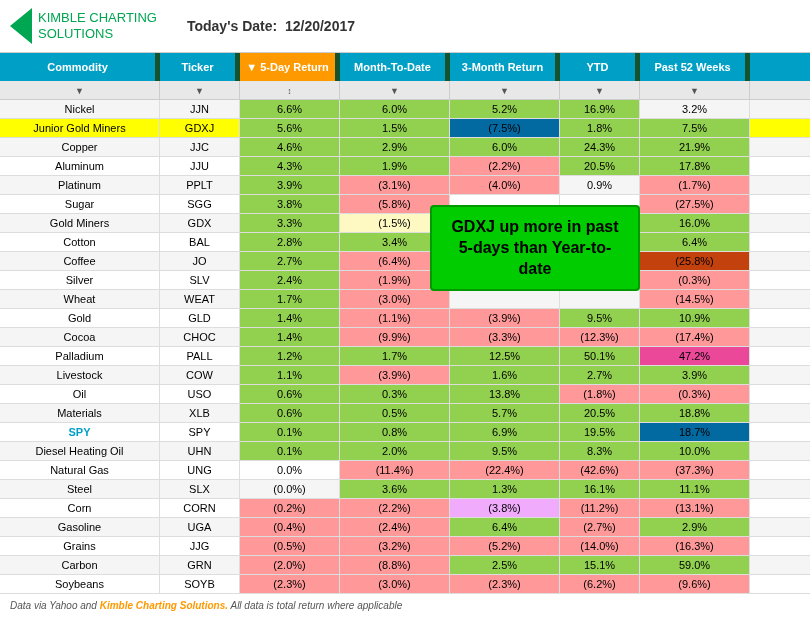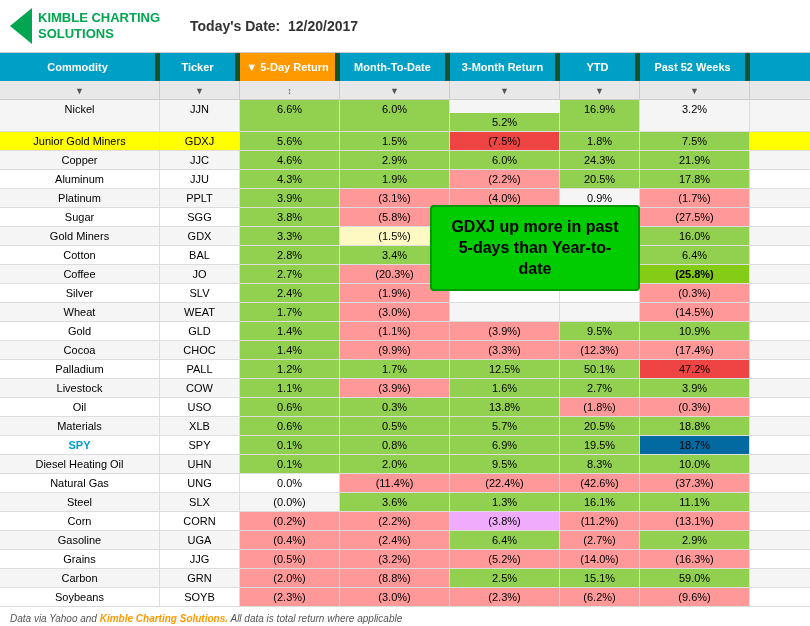--- a/index.html
+++ b/index.html
@@ -1,21 +1,21 @@
 <!DOCTYPE html>
 <html><head>
   <meta charset="utf-8">
   <style>
     * { box-sizing: border-box; margin: 0; padding: 0; }
     body { font-family: Arial, sans-serif; font-size: 11px; background: #fff; width: 810px; }
     
     .header { display: flex; align-items: center; background: #fff; padding: 8px 10px; border-bottom: 1px solid #ccc; }
     .logo-area { display: flex; align-items: center; margin-right: 30px; }
     .logo-triangle { width: 0; height: 0; border-top: 18px solid transparent; border-bottom: 18px solid transparent; border-right: 22px solid #00a651; margin-right: 6px; }
-    .logo-text { color: #00a651; font-weight: bold; font-size: 13px; line-height: 1.2; }
+    .logo-text { color: #00a651; font-weight: normal; font-size: 13px; line-height: 1.2; }
     .logo-text span { display: block; }
     .date-area { font-size: 14px; color: #333; font-weight: bold; }
 
     .col-headers { display: grid; grid-template-columns: 160px 80px 100px 110px 110px 80px 110px; background: #00a0c6; color: #fff; font-weight: bold; font-size: 11px; }
     .col-headers .col-h { padding: 8px 4px; text-align: center; border-right: 5px solid #14532d; }
     .col-headers .col-h.sorted { background: #ff9900; }
 
     .filter-row { display: grid; grid-template-columns: 160px 80px 100px 110px 110px 80px 110px; background: #e8e8e8; border-bottom: 1px solid #ccc; }
     .filter-cell { padding: 3px 4px; text-align: center; border-right: 1px solid #ccc; }
     .dropdown-indicator { display: inline-block; font-size: 9px; color: #555; cursor: pointer; }
@@ -87,30 +87,30 @@
     <div class="filter-cell"><span class="dropdown-indicator">▼</span></div>
   </div>
 
   <div class="table-wrapper" style="position:relative;">
     <div id="data-rows">
         <div class="data-row">
     <div class="cell commodity" style="">Nickel</div>
     <div class="cell ticker">JJN</div>
     <div class="cell" style="background:#92d050;">6.6%</div>
     <div class="cell" style="background:#92d050;">6.0%</div>
-    <div class="cell" style="background:#92d050;margin-top:13px;">5.2%</div>
+    <div class="cell" style="background:#92d050;">5.2%</div>
     <div class="cell" style="background:#92d050;">16.9%</div>
     <div class="cell" style="">3.2%</div>
   </div>
         <div class="data-row highlight-yellow" style="background: rgb(255, 255, 0);">
     <div class="cell commodity" style="">Junior Gold Miners</div>
     <div class="cell ticker">GDXJ</div>
     <div class="cell" style="background:#92d050;">5.6%</div>
     <div class="cell" style="background:#92d050;">1.5%</div>
-    <div class="cell" style="background:#ef4444;">(7.5%)</div>
+    <div class="cell" style="background:#0369a1;">(7.5%)</div>
     <div class="cell" style="background:#92d050;">1.8%</div>
     <div class="cell" style="background:#92d050;">7.5%</div>
   </div>
         <div class="data-row">
     <div class="cell commodity" style="">Copper</div>
     <div class="cell ticker">JJC</div>
     <div class="cell" style="background:#92d050;">4.6%</div>
     <div class="cell" style="background:#92d050;">2.9%</div>
     <div class="cell" style="background:#92d050;">6.0%</div>
     <div class="cell" style="background:#92d050;">24.3%</div>
@@ -158,24 +158,24 @@
     <div class="cell" style="background:#92d050;">2.8%</div>
     <div class="cell" style="background:#92d050;">3.4%</div>
     <div class="cell" style=""></div>
     <div class="cell" style=""></div>
     <div class="cell" style="background:#92d050;">6.4%</div>
   </div>
         <div class="data-row">
     <div class="cell commodity" style="">Coffee</div>
     <div class="cell ticker">JO</div>
     <div class="cell" style="background:#92d050;">2.7%</div>
-    <div class="cell" style="background:#ff9999;">(20.3%)</div>
-    <div class="cell" style=""></div>
-    <div class="cell" style=""></div>
-    <div class="cell" style="background:#84cc16;font-weight:bold;">(25.8%)</div>
+    <div class="cell" style="background:#ff9999;">(6.4%)</div>
+    <div class="cell" style=""></div>
+    <div class="cell" style=""></div>
+    <div class="cell" style="background:#c2410c;">(25.8%)</div>
   </div>
         <div class="data-row">
     <div class="cell commodity" style="">Silver</div>
     <div class="cell ticker">SLV</div>
     <div class="cell" style="background:#92d050;">2.4%</div>
     <div class="cell" style="background:#ff9999;">(1.9%)</div>
     <div class="cell" style=""></div>
     <div class="cell" style=""></div>
     <div class="cell" style="background:#ff9999;">(0.3%)</div>
   </div>
@@ -206,21 +206,21 @@
     <div class="cell" style="background:#ff9999;">(12.3%)</div>
     <div class="cell" style="background:#ff9999;">(17.4%)</div>
   </div>
         <div class="data-row">
     <div class="cell commodity" style="">Palladium</div>
     <div class="cell ticker">PALL</div>
     <div class="cell" style="background:#92d050;">1.2%</div>
     <div class="cell" style="background:#92d050;">1.7%</div>
     <div class="cell" style="background:#92d050;">12.5%</div>
     <div class="cell" style="background:#92d050;">50.1%</div>
-    <div class="cell" style="background:#ef4444;">47.2%</div>
+    <div class="cell" style="background:#ec4899;">47.2%</div>
   </div>
         <div class="data-row">
     <div class="cell commodity" style="">Livestock</div>
     <div class="cell ticker">COW</div>
     <div class="cell" style="background:#92d050;">1.1%</div>
     <div class="cell" style="background:#ff9999;">(3.9%)</div>
     <div class="cell" style="background:#92d050;">1.6%</div>
     <div class="cell" style="background:#92d050;">2.7%</div>
     <div class="cell" style="background:#92d050;">3.9%</div>
   </div>

